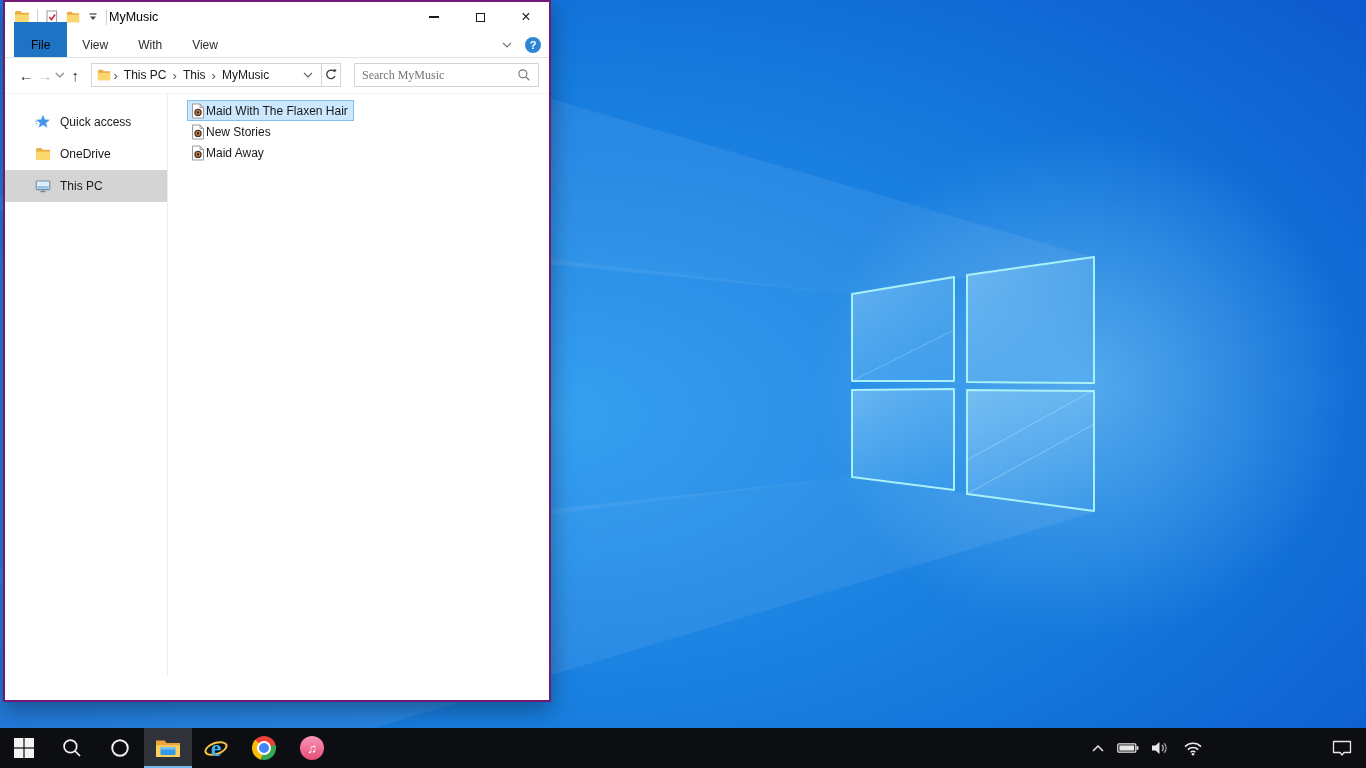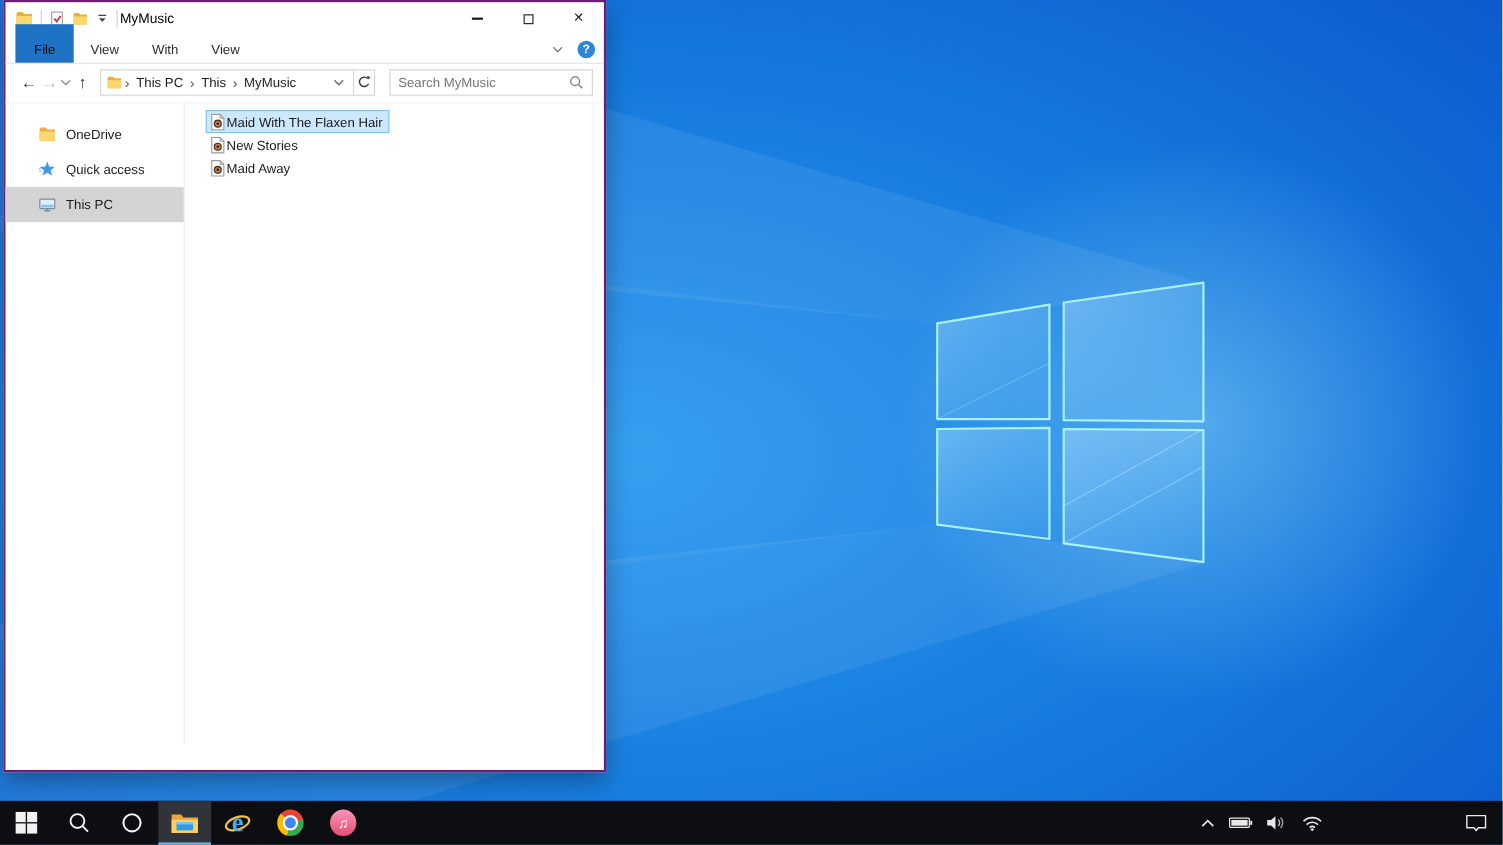--- a/index.html
+++ b/index.html
@@ -40,21 +40,21 @@
   .crumbbox { margin-left:6px; width:318px; height:24px; border:1px solid #d4d4d4;
     display:flex; align-items:center; padding:0 4px 0 5px; font-size:12px; color:#1a1a1a; }
   .crumb { padding:2px 3px; }
   .crumb-sep { color:#555; padding:0 3px; font-size:13px; }
   .crumb-caret { margin-left:auto; color:#666; padding:0 4px; }
   .refresh-btn { width:26px; height:24px; border:1px solid #d4d4d4; border-left:none;
     display:flex; align-items:center; justify-content:center; color:#333; }
   .searchbox { margin-left:13px; flex:1; height:24px; border:1px solid #d4d4d4;
     display:flex; align-items:center; padding:0 7px; }
   .searchbox input { flex:1; border:none; outline:none; font-size:12px; color:#4d7c0f;
-    font-family:Liberation Sans, sans-serif; background:transparent; }
+    font-family:Liberation Serif, serif; background:transparent; }
 
   .content { position:absolute; top:91px; bottom:24px; left:0; right:0; display:flex; border-top:1px solid #f2f2f2; }
   .sidebar { width:163px; border-right:1px solid #ededed; padding-top:12px; }
   .side-item { height:32px; display:flex; align-items:center; padding-left:30px; gap:9px;
     font-size:12px; color:#1a1a1a; }
   .side-item.selected { background:#d4d4d4; }
   .filepane { flex:1; padding:6px 0 0 19px; }
   .file-row { display:flex; align-items:center; gap:0; height:21px; width:fit-content;
     padding:0 5px 0 2px; font-size:12px; color:#1a1a1a; border:1px solid transparent; }
   .file-row.selected { background:#cce8ff; border-color:#84c0ef; }
@@ -312,29 +312,29 @@
       <svg class="icon14">
           <use href="#sym-magnifier"></use>
         </svg>
     </div>
   </div>
 
   <div class="content">
     <div class="sidebar">
       <div class="side-item">
         <svg class="icon16">
+            <use href="#sym-star"></use>
+          </svg>
+        <span>Quick access</span>
+      </div>
+      <div class="side-item">
+        <svg class="icon16">
             <use href="#sym-folder"></use>
           </svg>
         <span>OneDrive</span>
-      </div>
-      <div class="side-item">
-        <svg class="icon16">
-            <use href="#sym-star"></use>
-          </svg>
-        <span>Quick access</span>
       </div>
       <div class="side-item selected">
         <svg class="icon16">
             <use href="#sym-monitor"></use>
           </svg>
         <span>This PC</span>
       </div>
     </div>
 
     <div class="filepane">

